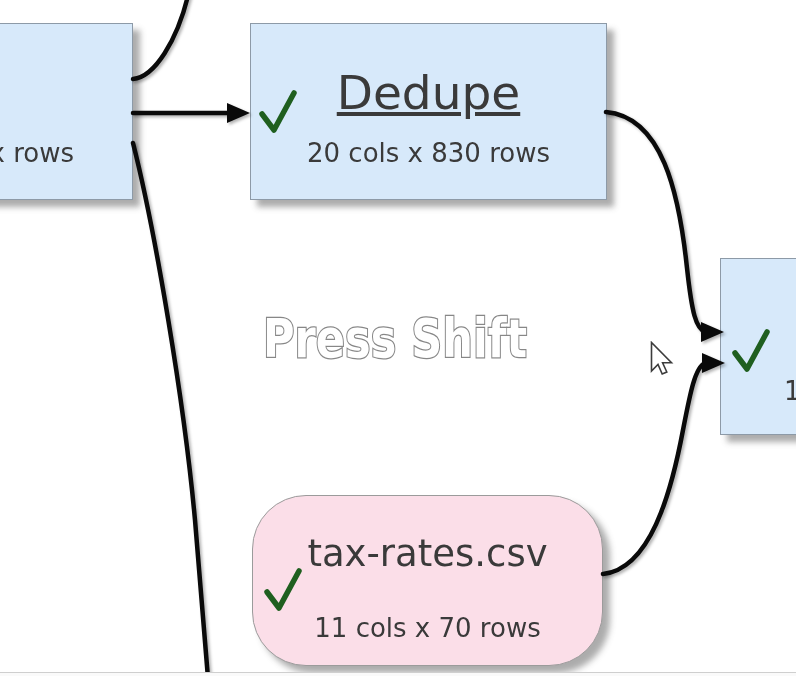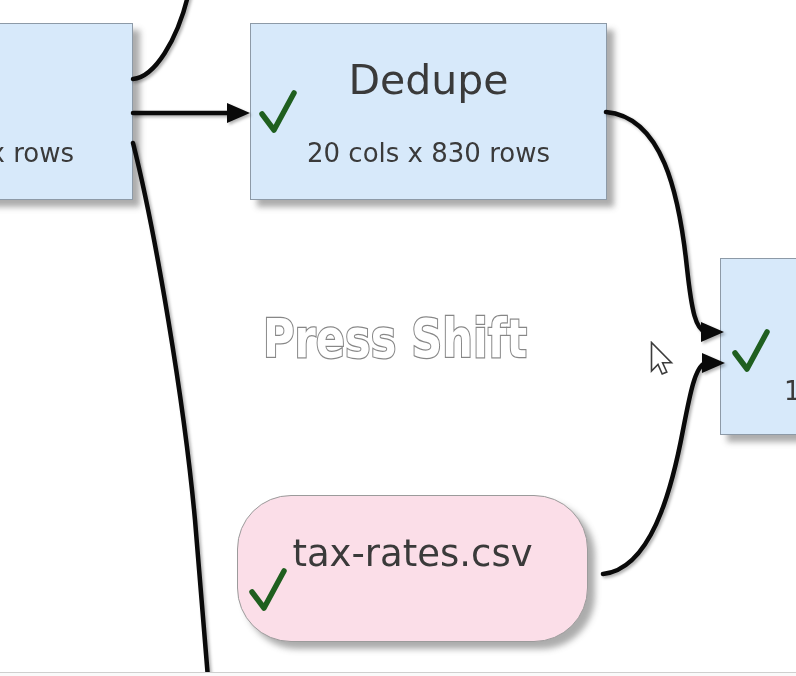--- a/index.html
+++ b/index.html
@@ -53,29 +53,30 @@
 <div class="canvas">
 
   <div class="node" style="left:-218px;top:23px;width:351px;height:177px;">
     <div class="node-stats frag" style="right:58px;left:auto;top:116px;">x rows</div>
   </div>
 
   <div class="node" style="left:250px;top:23px;width:357px;height:177px;">
     <svg class="check" style="left:8px;top:66px;" viewBox="0 0 38 46">
       <path d="M3,24 L15,40 L35,3"></path>
     </svg>
-    <div class="node-title" style="top:36px;font-size:41px;line-height:41px;">Dedupe</div>
+    <div class="node-title" style="top:48px;font-size:47px;line-height:41px;text-decoration:underline;">Dedupe</div>
     <div class="node-stats" style="top:116px;">20 cols x 830 rows</div>
   </div>
 
-  <div class="node pink" style="left:237px;top:495px;width:351px;height:147px;text-decoration:underline;">
+  <div class="node pink" style="left:252px;top:495px;width:351px;height:171px;text-decoration:underline;">
     <svg class="check" style="left:11px;top:72px;" viewBox="0 0 38 46">
       <path d="M3,24 L15,40 L35,3"></path>
     </svg>
     <div class="node-title" style="top:39px;font-size:37px;line-height:37px;">tax-rates.csv</div>
+    <div class="node-stats" style="top:119px;">11 cols x 70 rows</div>
   </div>
 
   <div class="node" style="left:720px;top:258px;width:357px;height:177px;">
     <svg class="check" style="left:11px;top:70px;" viewBox="0 0 38 46">
       <path d="M3,24 L15,40 L35,3"></path>
     </svg>
     <div class="node-stats frag" style="left:63px;top:119px;">1</div>
   </div>
 
   <svg class="edges">

